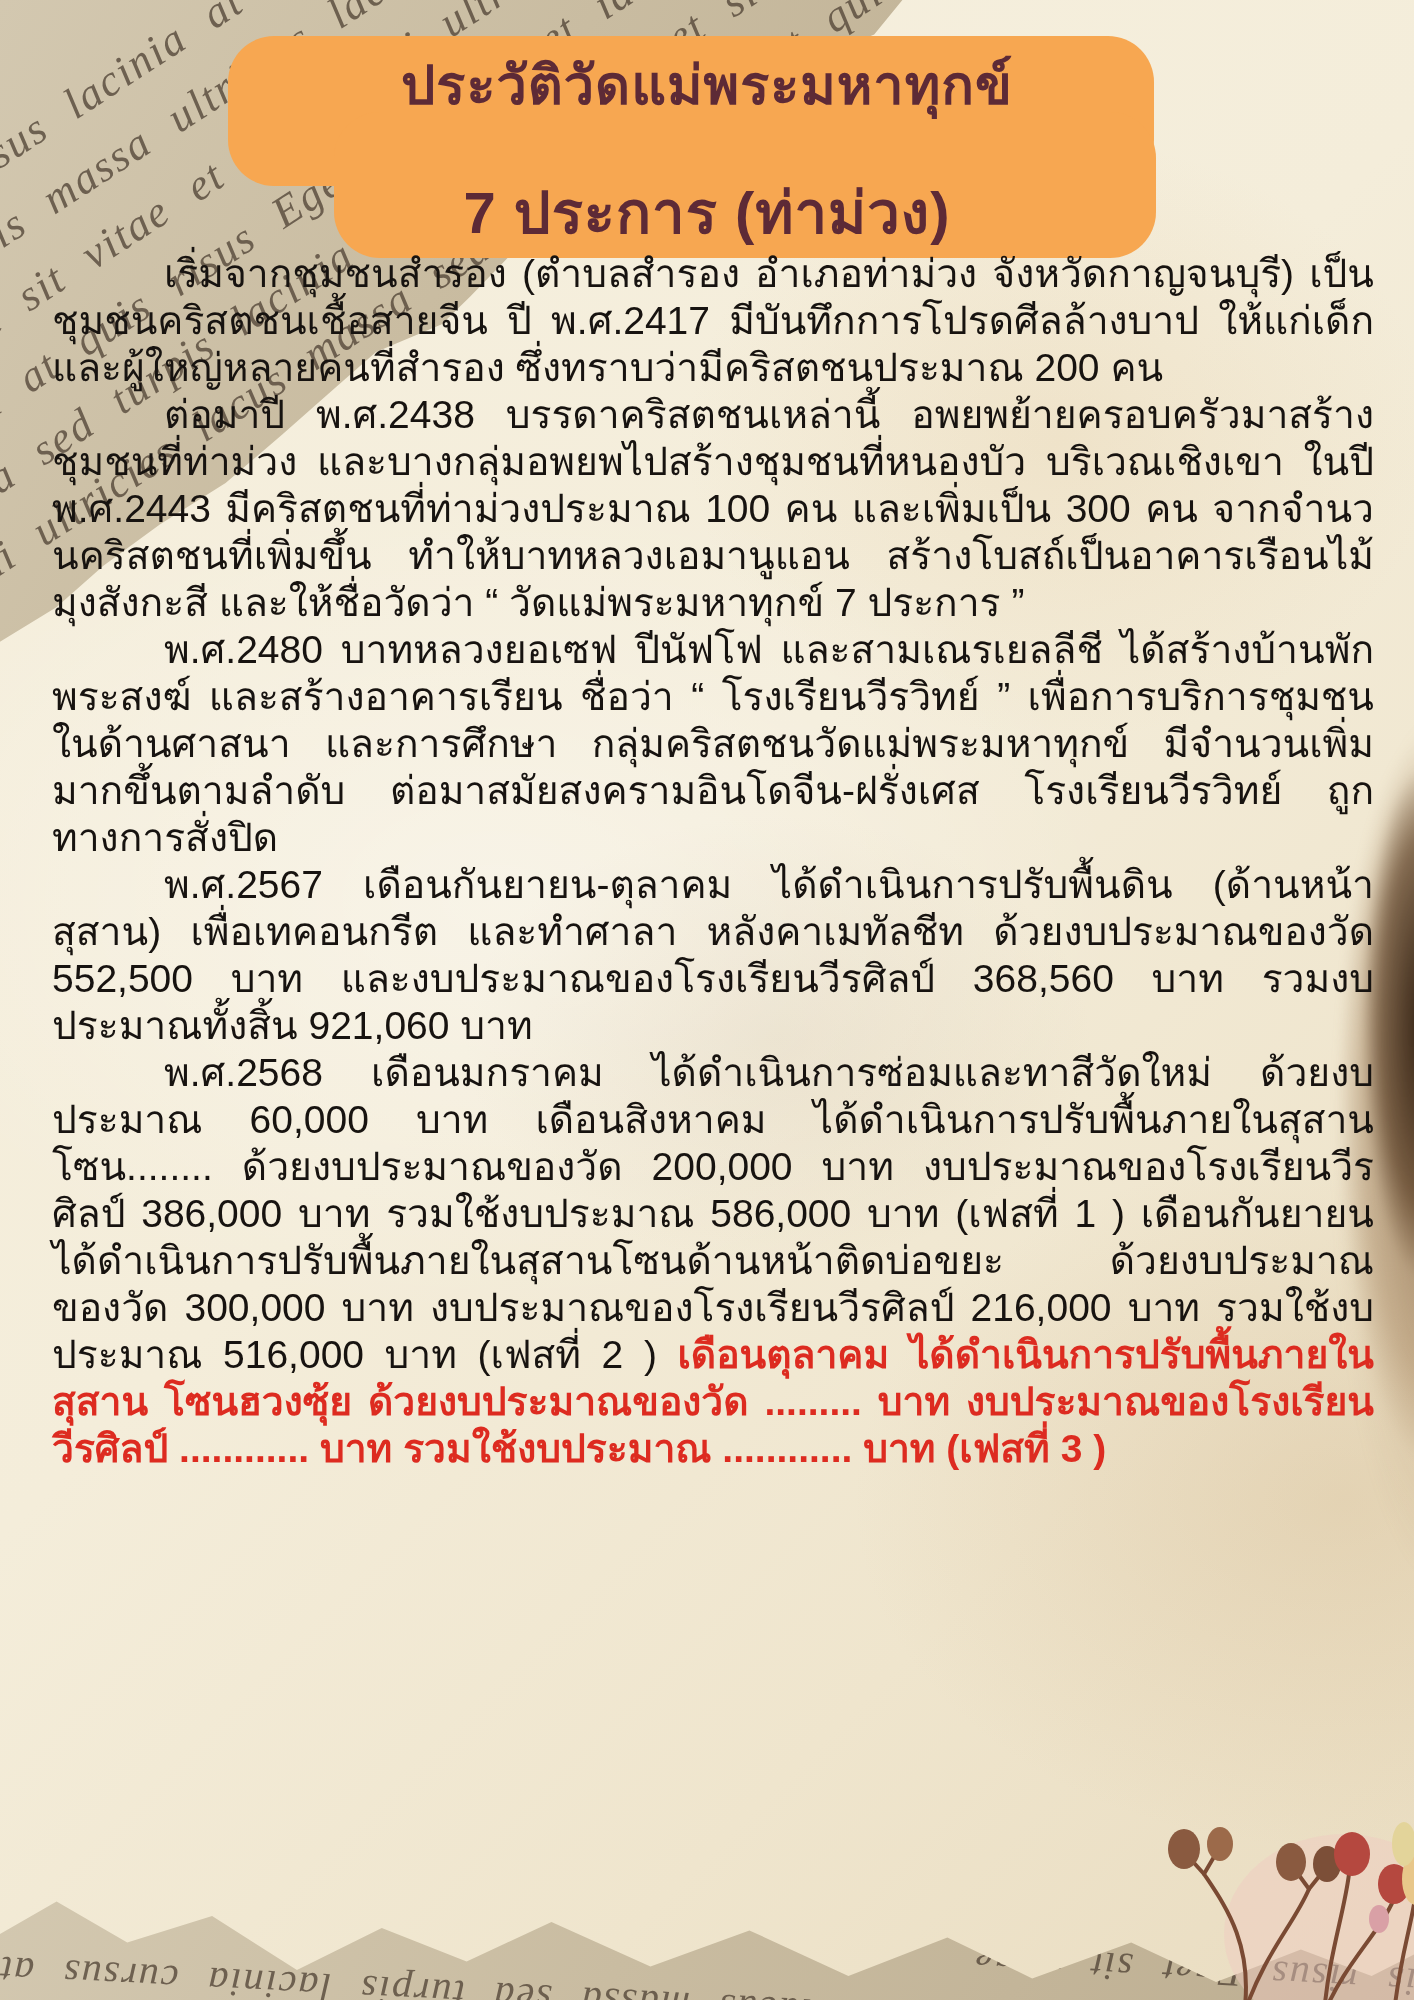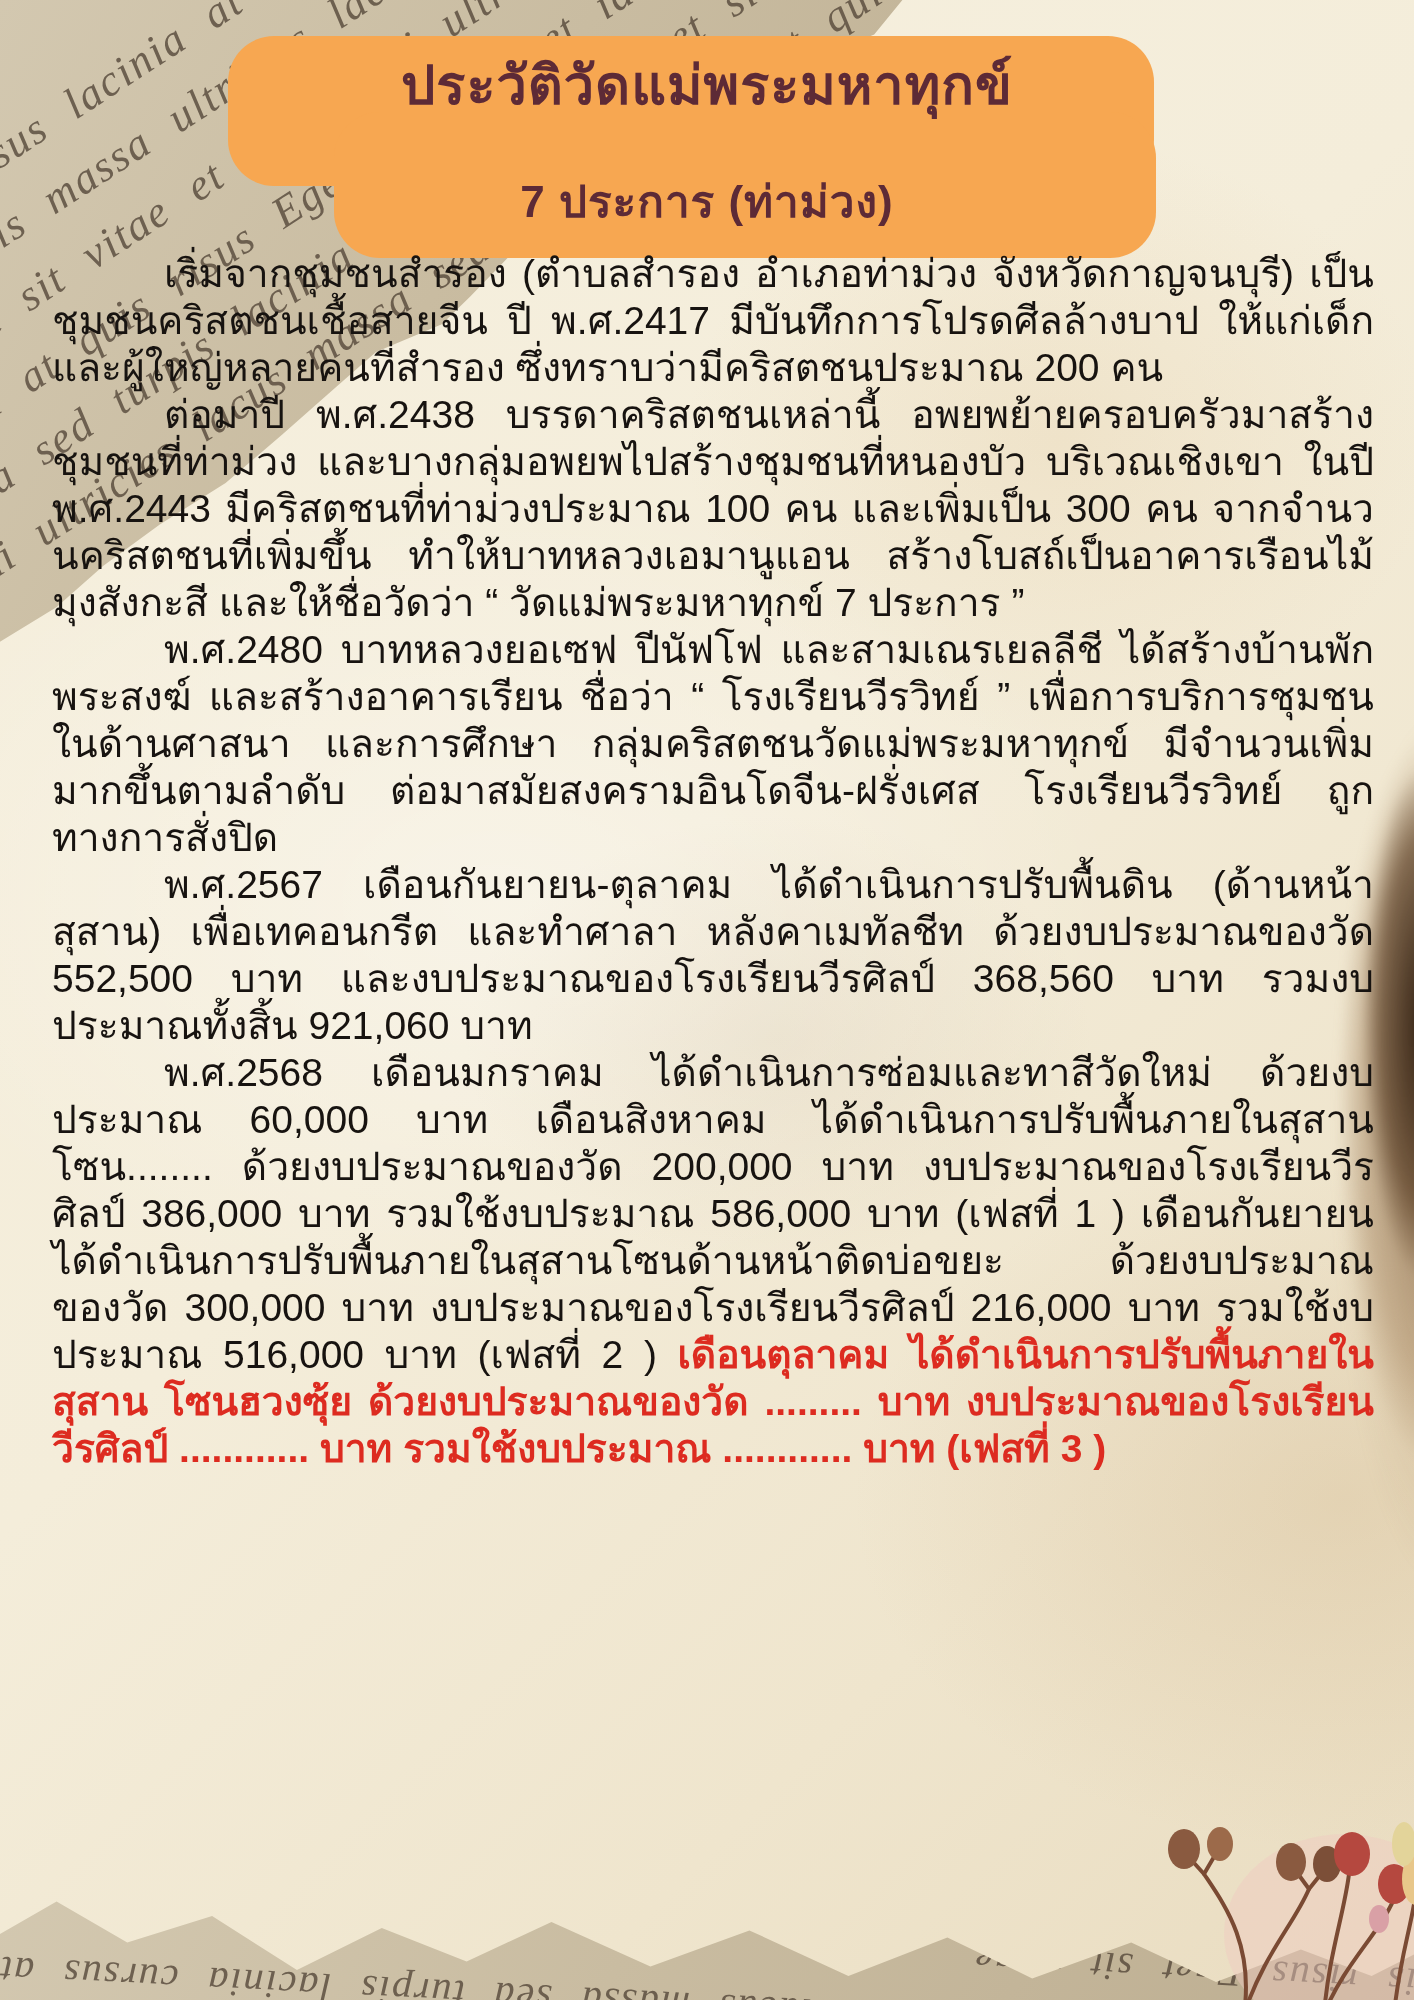--- a/index.html
+++ b/index.html
@@ -40,21 +40,21 @@
        radial-gradient(ellipse 120px 460px at 100% 50%, rgba(97,62,30,.55), rgba(140,100,60,.3) 60%, transparent 80%),
        radial-gradient(ellipse 150px 560px at 110% 55%, rgba(150,112,70,.35), transparent 80%);}
 
   
   .banner{position:absolute;background:#f7a751;}
   #banner-1{left:228px;top:36px;width:926px;height:150px;border-radius:46px;}
   #banner-2{left:334px;top:112px;width:822px;height:146px;border-radius:46px;}
   .title-line{position:absolute;width:100%;text-align:center;font-weight:800;
      color:#5d2a36;letter-spacing:1px;}
   #title-1{left:0;top:42px;font-size:54px;}
-  #title-2{left:0;top:166px;font-size:44px;}
+  #title-2{left:0;top:166px;font-size:58px;}
 
   
   #body-text{position:absolute;left:52px;top:250px;width:1322px;color:#171310;
      font-size:39px;line-height:47px;text-align:justify;}
   #body-text p.para{margin:0;text-indent:112px;}
   #body-text span.red{color:#dd2b20;font-weight:700;}
 
   
   #flower{position:absolute;right:-10px;bottom:-14px;width:330px;height:330px;}
 </style>

